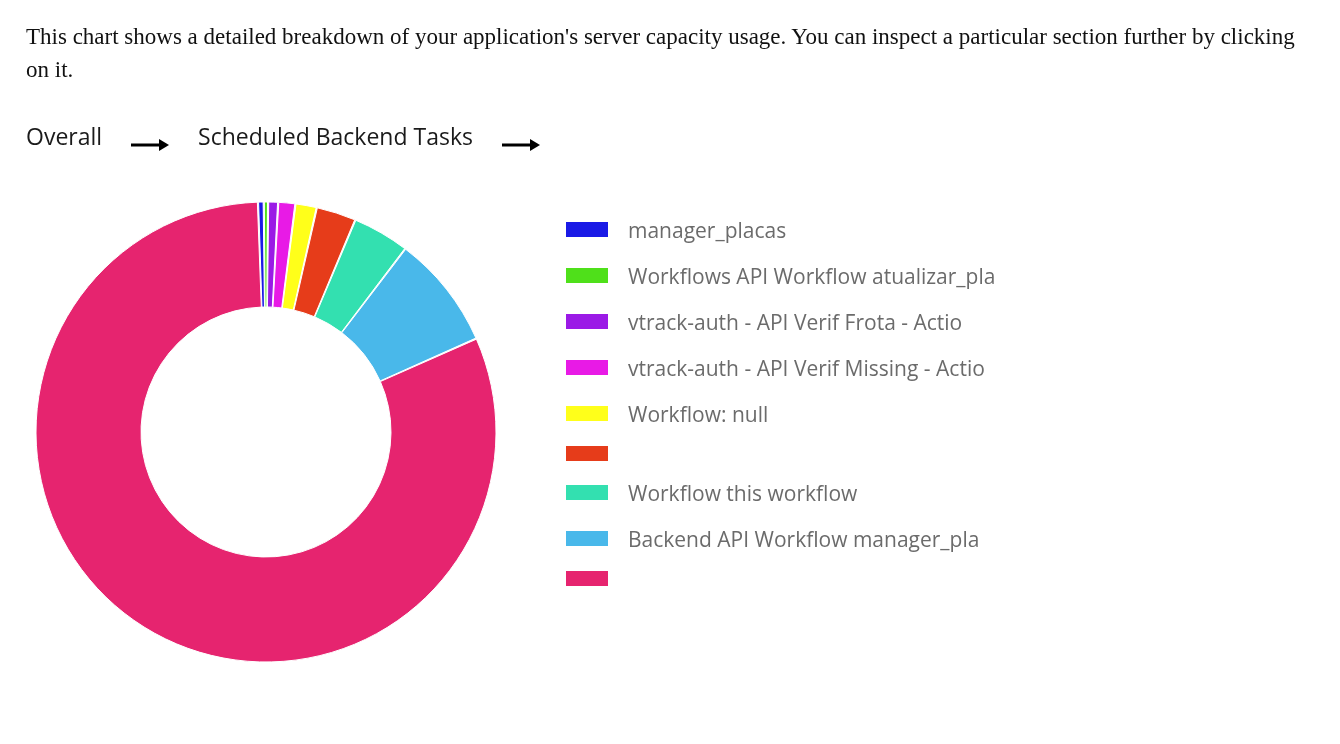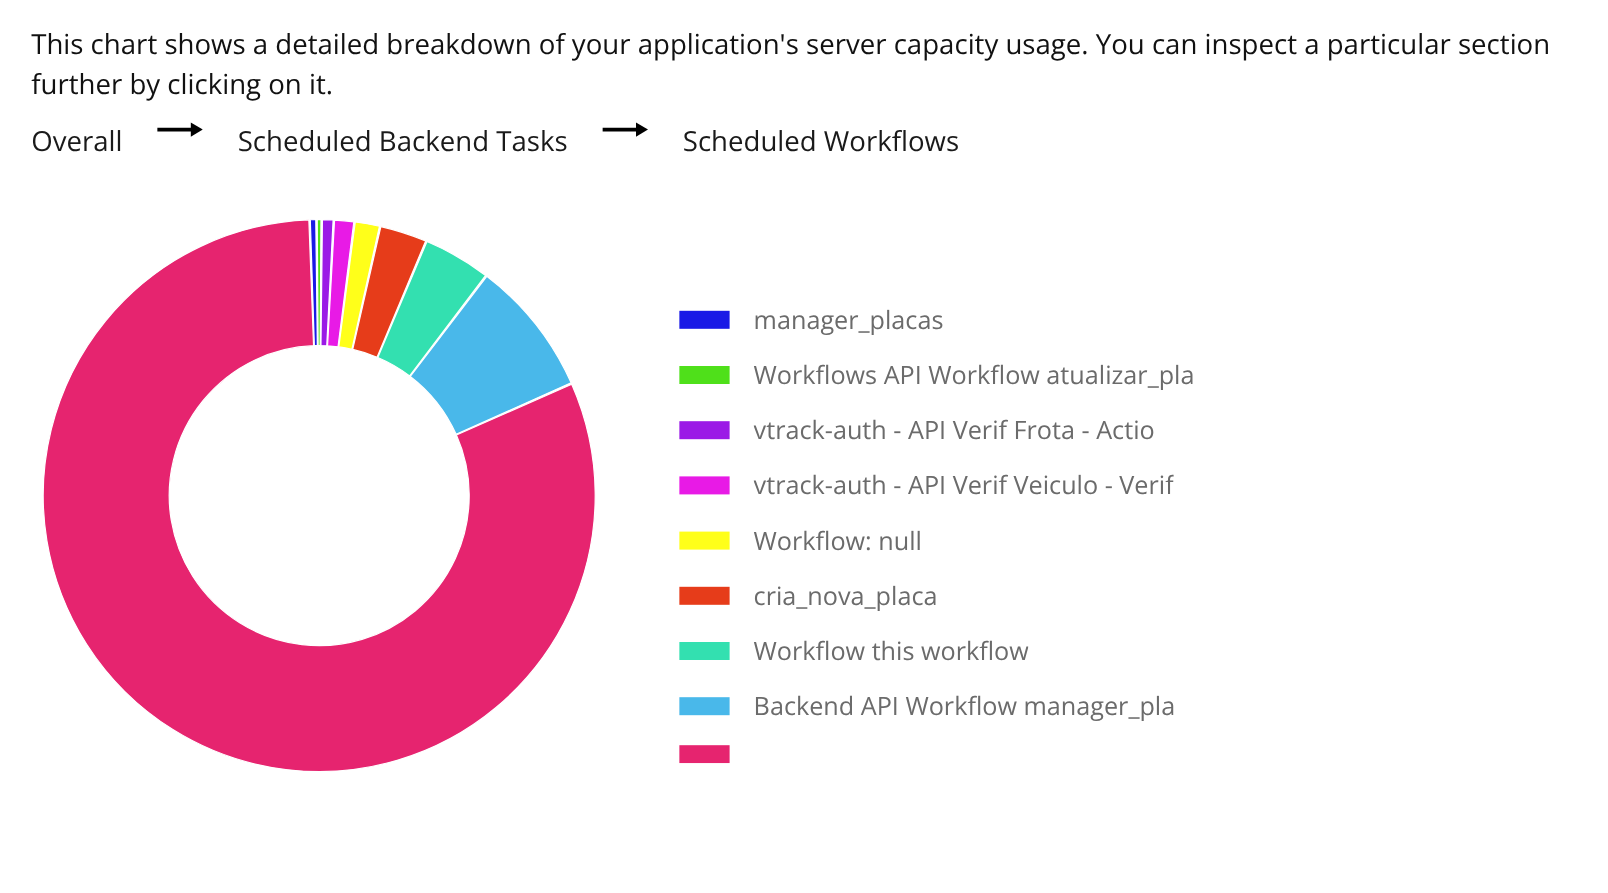--- a/index.html
+++ b/index.html
@@ -8,25 +8,26 @@
       background: #ffffff;
       width: 1340px;
       height: 744px;
       padding: 20px 26px;
       color: #1a1a1a;
     }
     .description {
       font-size: 23px;
       line-height: 1.45;
       color: #111;
-      margin-bottom: 14px;
+      margin-bottom: 33px;
+      font-family: Liberation Serif, serif;
     }
     .breadcrumb {
       display: flex;
-      align-items: flex-start;
+      align-items: flex-end;
       gap: 29px;
       font-size: 23px;
       margin-bottom: 40px;
     }
     .bc-item { cursor: pointer; }
     .bc-arrow {
       display: inline-flex;
       align-items: center;
     }
     .bc-arrow svg { display: block; }
@@ -37,21 +38,21 @@
       padding-left: 0;
     }
     .donut-wrap {
       position: relative;
       width: 480px;
       height: 480px;
       flex-shrink: 0;
     }
     .donut-wrap svg { display: block; }
     .legend {
-      margin-top: 80px;
+      margin-top: 24px;
       width: 430px;
       overflow: hidden;
       display: flex;
       flex-direction: column;
       gap: 18px;
     }
     .legend-item {
       display: flex;
       align-items: center;
       gap: 20px;
@@ -82,21 +83,20 @@
         <polygon points="28,1 38,7 28,13" fill="#000"></polygon>
       </svg>
   </span>
   <span class="bc-item">Scheduled Backend Tasks</span>
   <span class="bc-arrow">
     <svg width="38" height="14" viewBox="0 0 38 14">
         <line x1="0" y1="7" x2="30" y2="7" stroke="#000" stroke-width="3"></line>
         <polygon points="28,1 38,7 28,13" fill="#000"></polygon>
       </svg>
   </span>
-  <span class="bc-item">Scheduled Workflows</span>
 </nav>
 
 <div class="chart-area">
   <div class="donut-wrap">
     <svg id="donut-svg" width="480" height="480" viewBox="0 0 480 480">
         <path d="M 232.57491436407187 10.1198831927843 A 230 230 0 0 1 237.14995027395227 10.01765890277781 L 238.4510599314958 115.00959722977055 A 125 125 0 0 0 235.9646273717782 115.0651539091219 Z" fill="#1a1ae6" stroke="#fff" stroke-width="1"></path>
         <path d="M 238.35416856157903 10.00588868652244 A 230 230 0 0 1 241.4852648702801 10.004795727682364 L 240.8072091686305 115.00260637374042 A 125 125 0 0 0 239.10552639216252 115.00320037311002 Z" fill="#4fe01a" stroke="#fff" stroke-width="1"></path>
         <path d="M 242.6894910816066 10.01572523817643 A 230 230 0 0 1 251.59628487611695 10.29252041548159 L 246.30232873702008 115.15897848667477 A 125 125 0 0 0 241.46167993565575 115.00854632509588 Z" fill="#9b1ae6" stroke="#fff" stroke-width="1"></path>
         <path d="M 252.79886597202432 10.35638691696613 A 230 230 0 0 1 268.8664693171522 11.818653371573959 L 255.68829854193055 115.98839857150759 A 125 125 0 0 0 246.95590541957844 115.19368854182943 Z" fill="#e81ae6" stroke="#fff" stroke-width="1"></path>
         <path d="M 270.06082290068423 11.972925014300785 A 230 230 0 0 1 290.212120566487 15.547905003725617 L 267.28919596004727 118.01516576289436 A 125 125 0 0 0 256.3374037503719 116.07224185559825 Z" fill="#ffff1a" stroke="#fff" stroke-width="1"></path>
@@ -114,29 +114,28 @@
       <div class="legend-item">
         <span class="swatch" style="background: rgb(79, 224, 26);"></span>
         <span class="legend-label">Workflows API Workflow atualizar_pla</span>
       </div>
       <div class="legend-item">
         <span class="swatch" style="background: rgb(155, 26, 230);"></span>
         <span class="legend-label">vtrack-auth - API Verif Frota - Actio</span>
       </div>
       <div class="legend-item">
         <span class="swatch" style="background: rgb(232, 26, 230);"></span>
-        <span class="legend-label">vtrack-auth - API Verif Veiculo - Verif</span>
+        <span class="legend-label">vtrack-auth - API Verif Missing - Actio</span>
       </div>
       <div class="legend-item">
         <span class="swatch" style="background: rgb(255, 255, 26);"></span>
         <span class="legend-label">Workflow: null</span>
       </div>
       <div class="legend-item">
         <span class="swatch" style="background: rgb(230, 60, 26);"></span>
-        <span class="legend-label">cria_nova_placa</span>
       </div>
       <div class="legend-item">
         <span class="swatch" style="background: rgb(51, 224, 176);"></span>
         <span class="legend-label">Workflow this workflow</span>
       </div>
       <div class="legend-item">
         <span class="swatch" style="background: rgb(73, 184, 234);"></span>
         <span class="legend-label">Backend API Workflow manager_pla</span>
       </div>
       <div class="legend-item">

